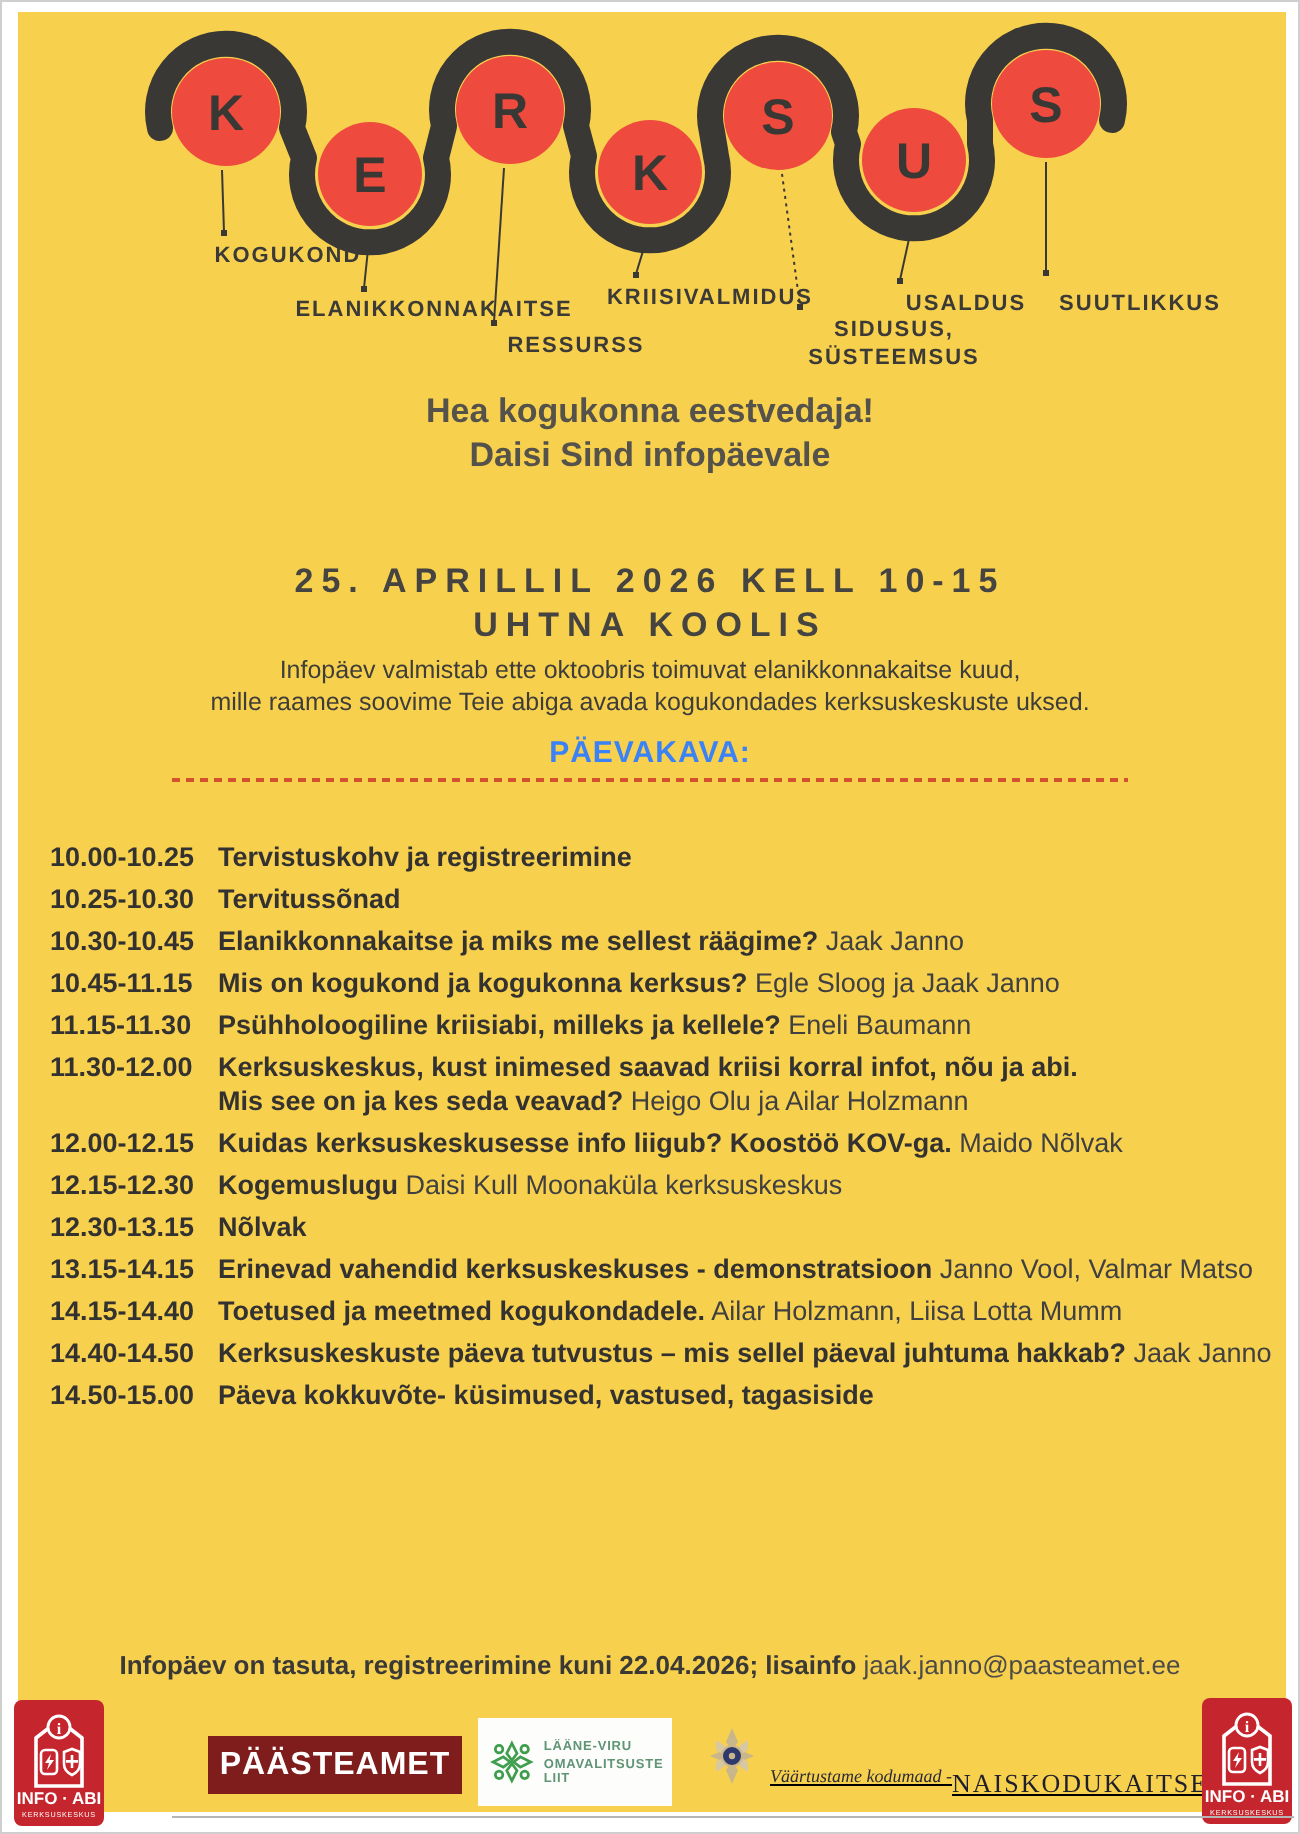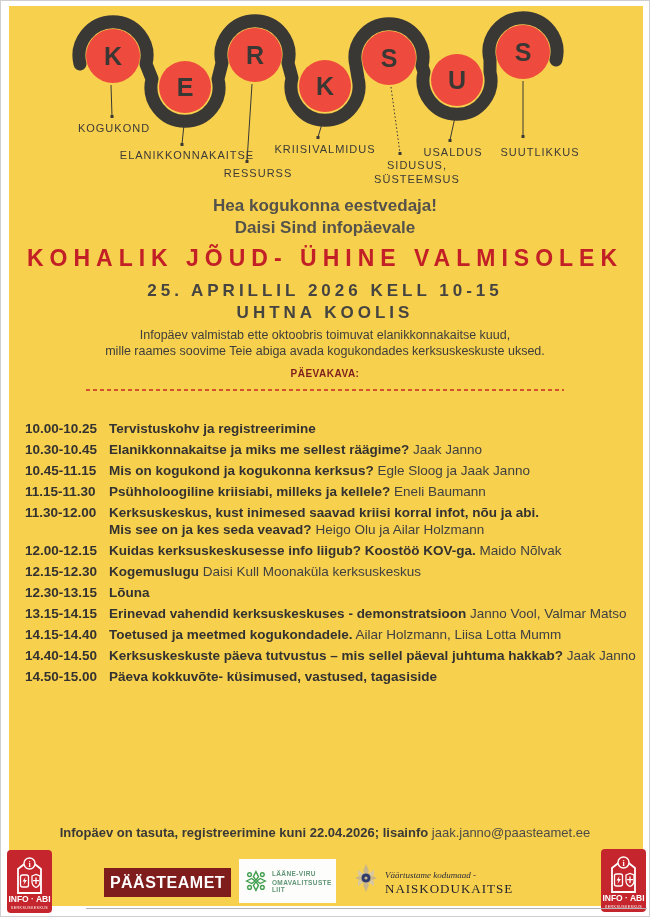--- a/index.html
+++ b/index.html
@@ -10,31 +10,31 @@
   }
   .page{position:absolute;inset:0;background:#fff;border:1px solid #cfcfcf;box-sizing:border-box;overflow:hidden;}
   .poster-bg{position:absolute;left:8px;top:5px;width:634px;height:900px;background:#f7d04e;}
   .bottom-rule{position:absolute;left:85px;right:2px;top:907px;height:1px;background:#b5b5b5;}
 
   
   .kerksus-svg{position:absolute;left:0;top:0;width:650px;height:190px;}
   .kerksus-letter{font-family:"Liberation Sans",sans-serif;font-weight:bold;font-size:25px;fill:#3a3835;}
   .term{
     position:absolute;transform:translateX(-50%);
-    font-size:11px;font-weight:normal;color:#3c3a36;letter-spacing:1px;
-    white-space:pre-line;text-align:center;line-height:14px;
+    font-size:11px;font-weight:bold;color:#3c3a36;letter-spacing:1px;
+    white-space:pre-line;text-align:center;line-height:14px;margin-left:30px;
   }
 
   .center-text{position:absolute;left:0;right:0;text-align:center;}
   .intro{top:194px;font-size:17px;font-weight:bold;color:#54524a;line-height:22px;white-space:pre-line;}
   .main-title{top:244px;font-size:23px;font-weight:bold;color:#c22026;letter-spacing:6px;white-space:nowrap;}
   .date-line{top:280px;font-size:17px;font-weight:bold;color:#454441;letter-spacing:4px;}
   .location-line{top:302px;font-size:17px;font-weight:bold;color:#454441;letter-spacing:4px;}
   .desc{top:326px;font-size:12.5px;color:#3e3d3a;line-height:16px;white-space:pre-line;}
-  .agenda-heading{top:367px;font-size:10px;font-weight:bold;color:#7f1d1d;letter-spacing:.5px;}
+  .agenda-heading{top:367px;font-size:15px;font-weight:bold;color:#3b82f6;letter-spacing:.5px;}
   .dash-rule{
     position:absolute;left:85px;width:478px;top:388px;height:2px;
     background:repeating-linear-gradient(90deg,#d2512f 0 4px,rgba(0,0,0,0) 4px 7px);
   }
 
   .agenda{position:absolute;left:24px;right:8px;top:419px;display:flex;flex-direction:column;gap:4px;}
   .agenda-row{display:flex;align-items:flex-start;}
   .agenda-time{width:84px;flex:0 0 84px;font-weight:bold;font-size:13.5px;color:#343230;line-height:17px;}
   .agenda-text{font-size:13.5px;line-height:17px;white-space:pre-line;}
   .agenda-text .b{font-weight:bold;color:#343230;}
@@ -53,21 +53,21 @@
     color:#fff;font-weight:bold;font-size:16px;letter-spacing:.5px;
     display:flex;align-items:center;justify-content:center;
   }
   .logo-laaneviru{
     position:absolute;left:238px;top:858px;width:97px;height:44px;background:#fdfdfb;
     display:flex;align-items:center;gap:4px;padding-left:5px;box-sizing:border-box;
   }
   .lv-text{display:flex;flex-direction:column;gap:2px;}
   .lv-line{font-size:6.5px;font-weight:bold;color:#5f9474;letter-spacing:.4px;}
   .logo-nkk{position:absolute;left:352px;top:861px;display:flex;align-items:flex-start;gap:6px;}
-  .nkk-text{display:flex;flex-direction:column;margin-top:8px;}
+  .nkk-text{display:flex;flex-direction:row;margin-top:21px;text-decoration:underline;}
   .nkk-script{font-family:"Liberation Serif",serif;font-style:italic;font-size:9px;color:#2b2b36;}
   .nkk-name{font-family:"Liberation Serif",serif;font-size:13px;letter-spacing:1px;color:#1f1f2b;margin-top:1px;}
 </style>
 </head>
 <body>
 
 <div class="page">
   <div class="poster-bg"></div>
 
   <svg class="kerksus-svg" viewBox="0 0 650 190">
@@ -116,34 +116,37 @@
   <div class="term" style="left:176px;top:147px;padding-left:20px;">ELANIKKONNAKAITSE</div>
   <div class="term" style="left:257px;top:165px;">RESSURSS</div>
   <div class="term" style="left:324px;top:141px;">KRIISIVALMIDUS</div>
   <div class="term" style="left:416px;top:157px;text-align:center;">SIDUSUS,
 SÜSTEEMSUS</div>
   <div class="term" style="left:452px;top:144px;">USALDUS</div>
   <div class="term" style="left:527px;top:144px;padding-left:24px;">SUUTLIKKUS</div>
 
   <div class="center-text intro">Hea kogukonna eestvedaja!
 Daisi Sind infopäevale</div>
-  <div class="center-text main-title">KOHALIK JÕUD- ÜHINE VALMISOLEK</div>
   <div class="center-text date-line">25. APRILLIL 2026 KELL 10-15</div>
   <div class="center-text location-line">UHTNA KOOLIS</div>
   <div class="center-text desc">Infopäev valmistab ette oktoobris toimuvat elanikkonnakaitse kuud,
 mille raames soovime Teie abiga avada kogukondades kerksuskeskuste uksed.</div>
   <div class="center-text agenda-heading">PÄEVAKAVA:</div>
   <div class="dash-rule"></div>
 
   <div class="agenda">
   <div class="agenda-row">
     <div class="agenda-time">10.00-10.25</div>
     <div class="agenda-text"><span class="b">Tervistuskohv ja registreerimine</span></div>
   </div>
 
+  <div class="agenda-row">
+    <div class="agenda-time">10.25-10.30</div>
+    <div class="agenda-text"><span class="b">Tervitussõnad</span></div>
+  </div>
 
   <div class="agenda-row">
     <div class="agenda-time">10.30-10.45</div>
     <div class="agenda-text"><span class="b">Elanikkonnakaitse ja miks me sellest räägime?</span><span class="r"> Jaak Janno</span></div>
   </div>
 
   <div class="agenda-row">
     <div class="agenda-time">10.45-11.15</div>
     <div class="agenda-text"><span class="b">Mis on kogukond ja kogukonna kerksus?</span><span class="r"> Egle Sloog ja Jaak Janno</span></div>
   </div>
@@ -164,21 +167,21 @@
     <div class="agenda-text"><span class="b">Kuidas kerksuskeskusesse info liigub? Koostöö KOV-ga.</span><span class="r"> Maido Nõlvak</span></div>
   </div>
 
   <div class="agenda-row">
     <div class="agenda-time">12.15-12.30</div>
     <div class="agenda-text"><span class="b">Kogemuslugu</span><span class="r"> Daisi Kull Moonaküla kerksuskeskus</span></div>
   </div>
 
   <div class="agenda-row">
     <div class="agenda-time">12.30-13.15</div>
-    <div class="agenda-text"><span class="b">Lõuna</span></div>
+    <div class="agenda-text"><span class="b">Nõlvak</span></div>
   </div>
 
   <div class="agenda-row">
     <div class="agenda-time">13.15-14.15</div>
     <div class="agenda-text"><span class="b">Erinevad vahendid kerksuskeskuses - demonstratsioon</span><span class="r"> Janno Vool, Valmar Matso</span></div>
   </div>
 
   <div class="agenda-row">
     <div class="agenda-time">14.15-14.40</div>
     <div class="agenda-text"><span class="b">Toetused ja meetmed kogukondadele.</span><span class="r"> Ailar Holzmann, Liisa Lotta Mumm</span></div>

